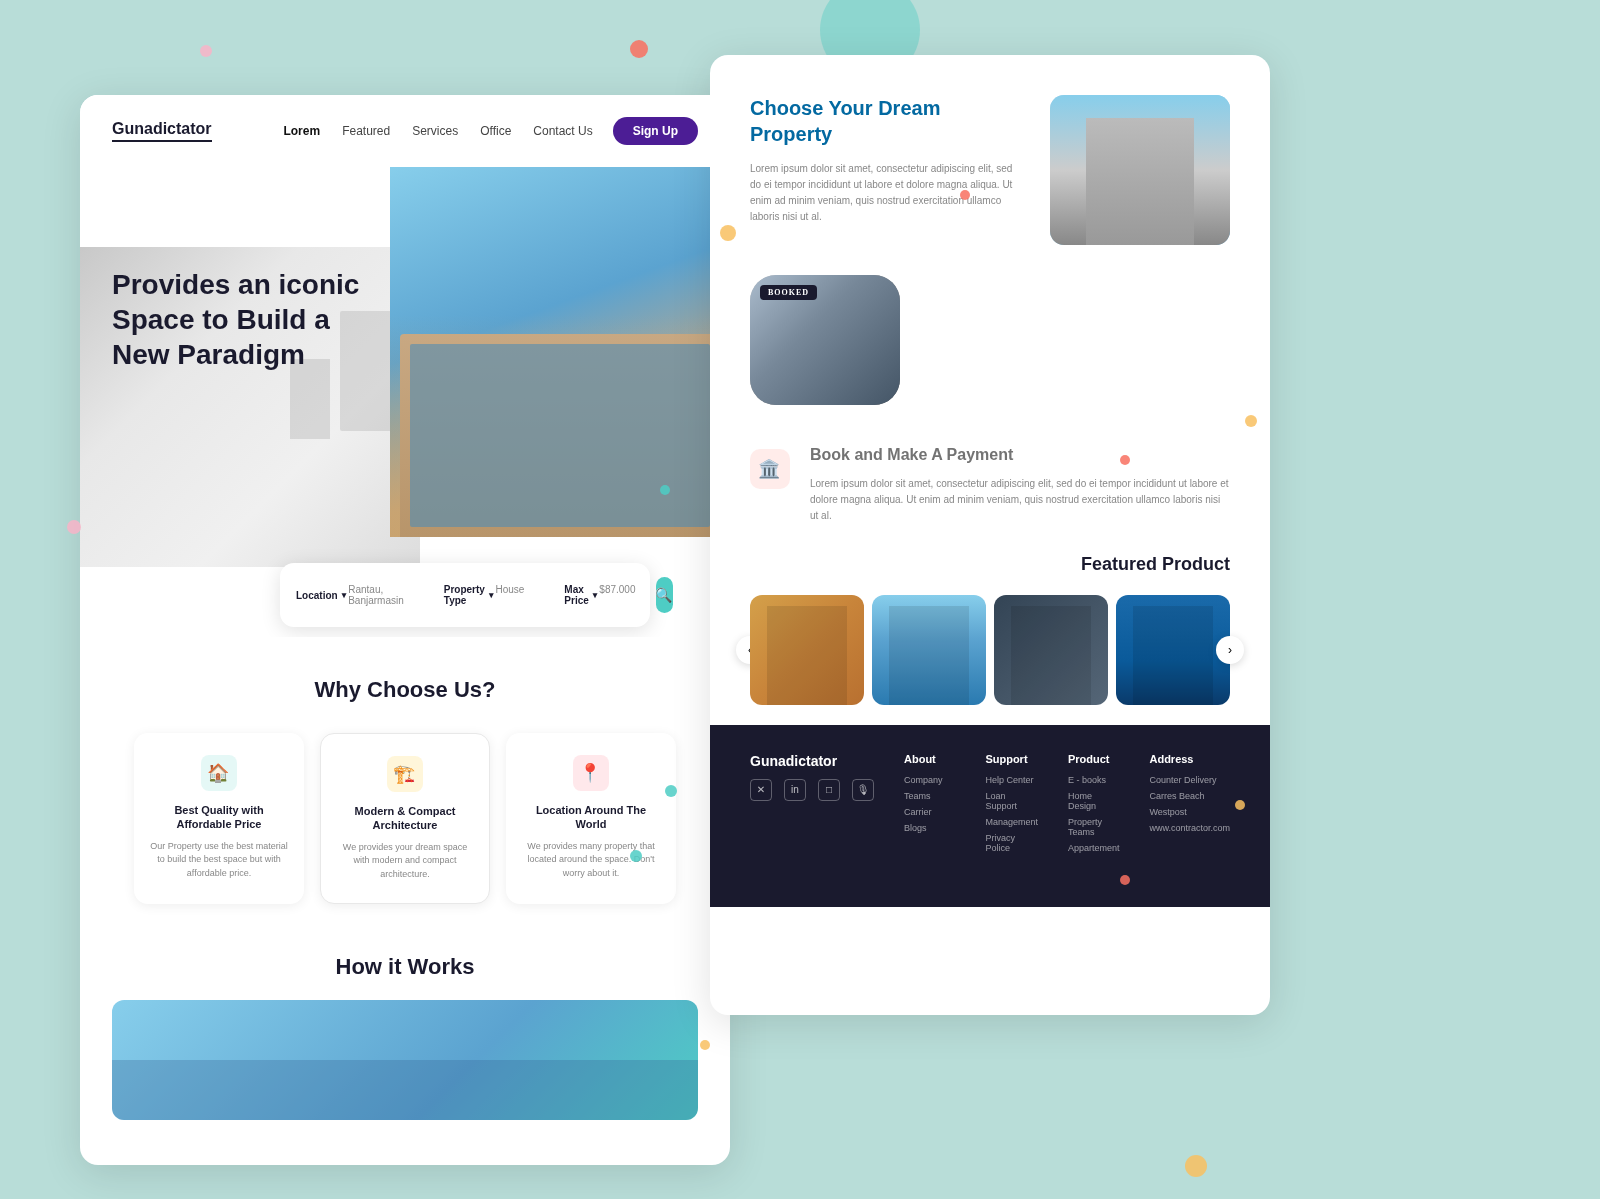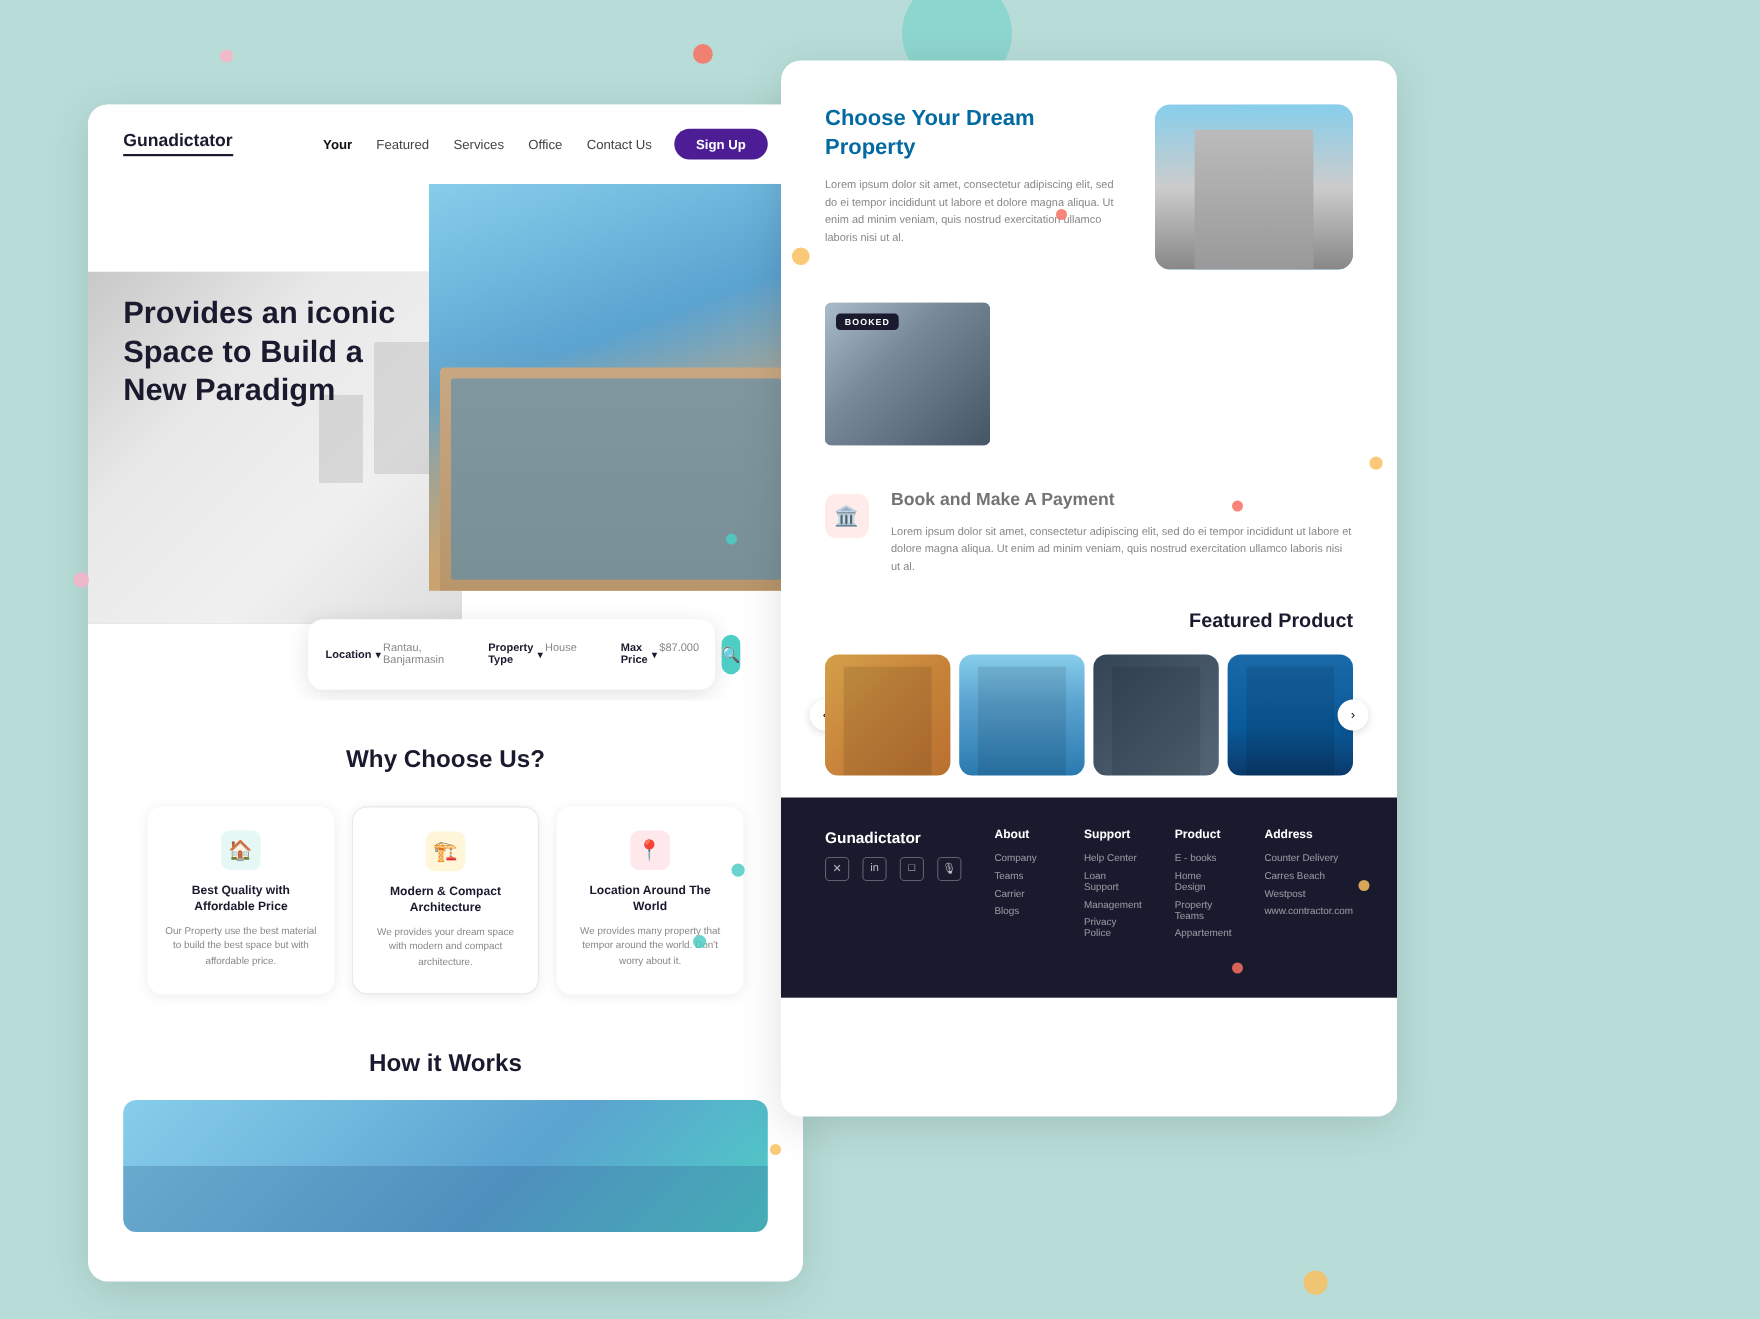--- a/index.html
+++ b/index.html
@@ -336,25 +336,26 @@
       background: linear-gradient(180deg, #bbb 0%, #999 100%);
     }
 
     
     .booked-section {
       padding: 0 40px 20px;
       display: flex;
       gap: 16px;
     }
     .booked-card {
-      border-radius: 6px;
+      border-radius: 26px;
       overflow: hidden;
       position: relative;
       width: 150px; height: 130px;
       flex-shrink: 0;
+      font-family: Liberation Serif, serif;
     }
     .booked-badge {
       position: absolute;
       top: 10px; left: 10px;
       background: #1a1a2e;
       color: #fff;
       font-size: 8px;
       font-weight: 700;
       padding: 3px 8px;
       border-radius: 4px;
@@ -503,21 +504,21 @@
 </head>
 <body>
 
 <div class="dot" style="top:-20px;left:820px;width:100px;height:100px;background:rgba(78,205,196,0.4);border-radius:50%"></div>
 
 <div class="left-panel">
 
   <nav class="nav">
     <span class="nav-logo">Gunadictator</span>
     <div class="nav-links">
-      <span class="active">Your</span>
+      <span class="active">Lorem</span>
       <span>Featured</span>
       <span>Services</span>
       <span>Office</span>
       <span>Contact Us</span>
     </div>
     <button class="btn-signup">Sign Up</button>
   </nav>
 
   <div class="hero">
 
@@ -561,21 +562,21 @@
         <div class="feature-desc">Our Property use the best material to build the best space but with affordable price.</div>
       </div>
       <div class="feature-card active">
         <div class="feature-icon yellow">🏗️</div>
         <div class="feature-title">Modern &amp; Compact Architecture</div>
         <div class="feature-desc">We provides your dream space with modern and compact architecture.</div>
       </div>
       <div class="feature-card">
         <div class="feature-icon pink">📍</div>
         <div class="feature-title">Location Around The World</div>
-        <div class="feature-desc">We provides many property that tempor around the world. Don't worry about it.</div>
+        <div class="feature-desc">We provides many property that located around the space. Don't worry about it.</div>
       </div>
     </div>
   </div>
 
   <div class="how-section">
     <h2 class="how-title">How it Works</h2>
     <div class="how-image"></div>
   </div>
 </div>
 

